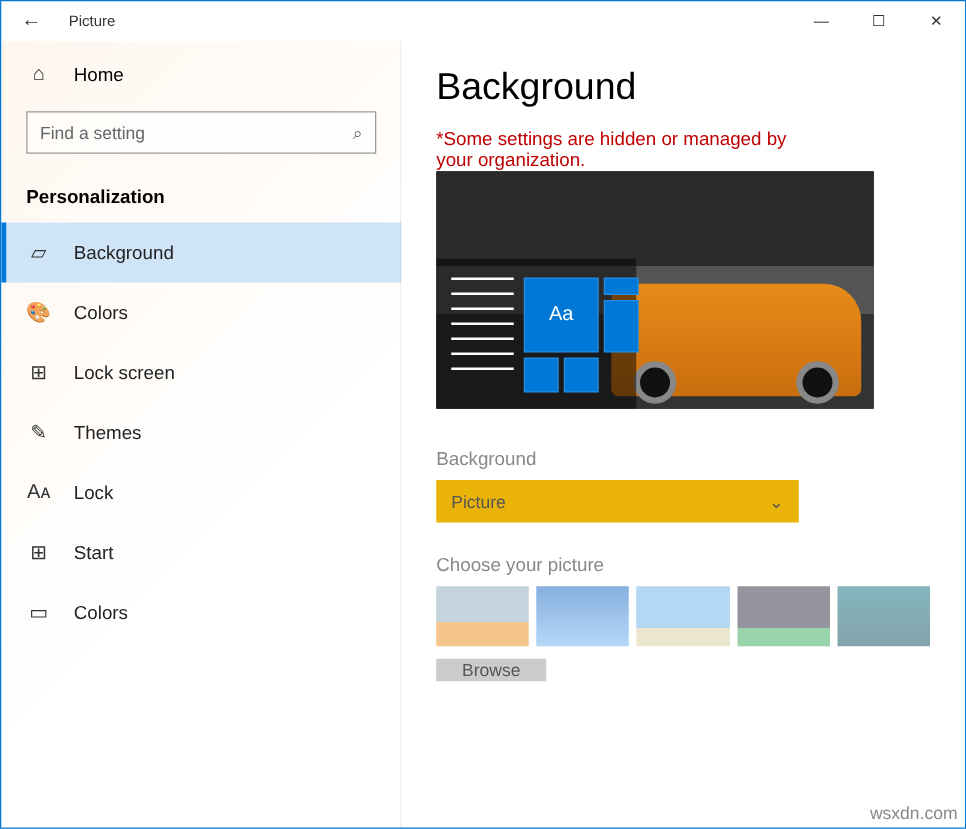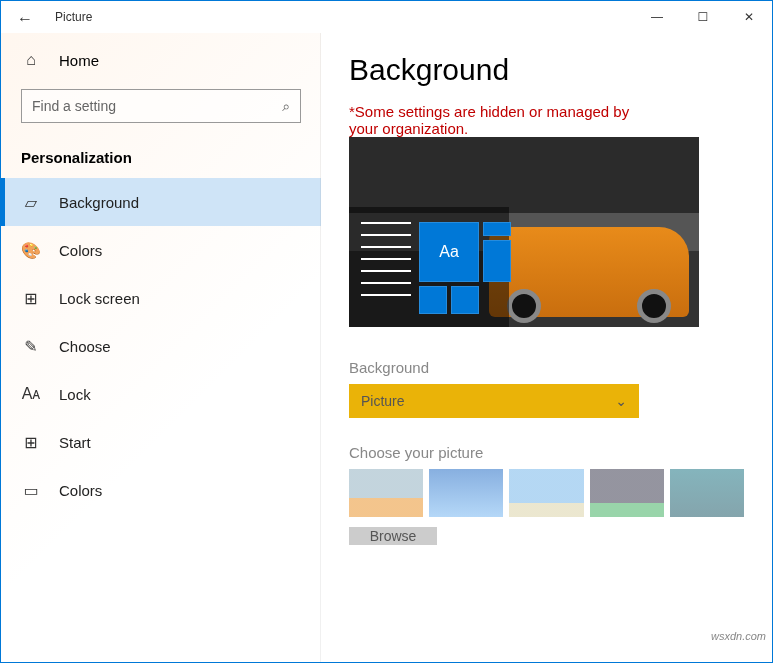--- a/index.html
+++ b/index.html
@@ -40,21 +40,21 @@
     .field-label { font-size: 15px; color: #888; margin-bottom: 8px; }
     .combo { width: 290px; height: 34px; background: #eab308; display: flex; align-items: center; justify-content: space-between; padding: 0 12px; color: #555; font-size: 14px; margin-bottom: 26px; }
     .thumbs { display: flex; gap: 6px; margin-bottom: 10px; }
     .thumb { width: 76px; height: 48px; opacity: 0.5; }
     .t1{background:linear-gradient(#8ab 0 60%, #e88b1a 60% 100%);}
     .t2{background:linear-gradient(#1060c0,#6ab0f0);}
     .t3{background:linear-gradient(#6ab0e8 0 70%, #d8cfa0 70% 100%);}
     .t4{background:linear-gradient(#2a2a40 0 70%, #3a5 70% 100%);}
     .t5{background:linear-gradient(#0a6a7a,#0a4a5a);}
     .browse { width: 88px; height: 18px; background: #ccc; color: #555; display: flex; align-items: center; justify-content: center; font-size: 14px; }
-    .watermark { position:absolute; right:6px; bottom:20px; font-size:11px; color:#888;font-style:italic; }
+    .watermark { position:absolute; right:6px; bottom:4px; font-size:14px; color:#888; }
   </style>
 </head>
 <body>
 
 <div class="titlebar">
   <div class="back-btn">←</div>
   <div class="win-title">Picture</div>
   <div class="win-controls">
     <div class="win-ctl">—</div>
     <div class="win-ctl">☐</div>
@@ -81,21 +81,21 @@
       <div class="nav-item">
         <span class="nav-icon">🎨</span>
         <span>Colors</span>
       </div>
       <div class="nav-item">
         <span class="nav-icon">⊞</span>
         <span>Lock screen</span>
       </div>
       <div class="nav-item">
         <span class="nav-icon">✎</span>
-        <span>Choose</span>
+        <span>Themes</span>
       </div>
       <div class="nav-item">
         <span class="nav-icon">Aᴀ</span>
         <span>Lock</span>
       </div>
       <div class="nav-item">
         <span class="nav-icon">⊞</span>
         <span>Start</span>
       </div>
       <div class="nav-item">

